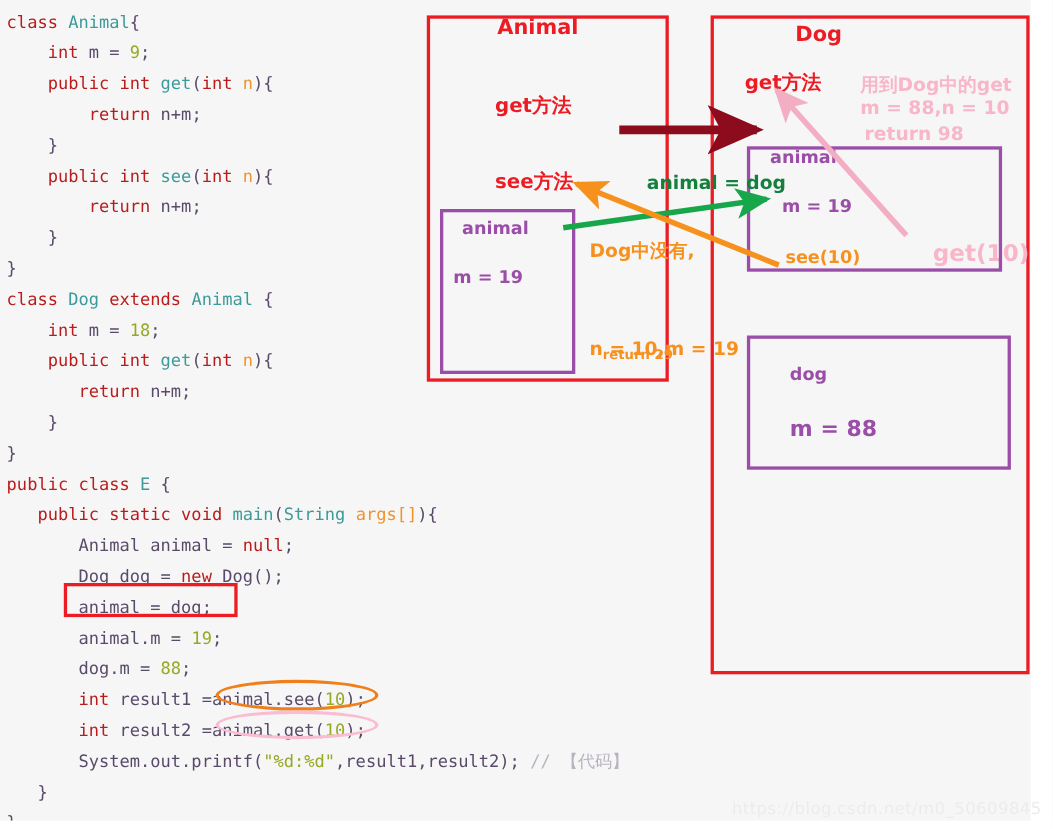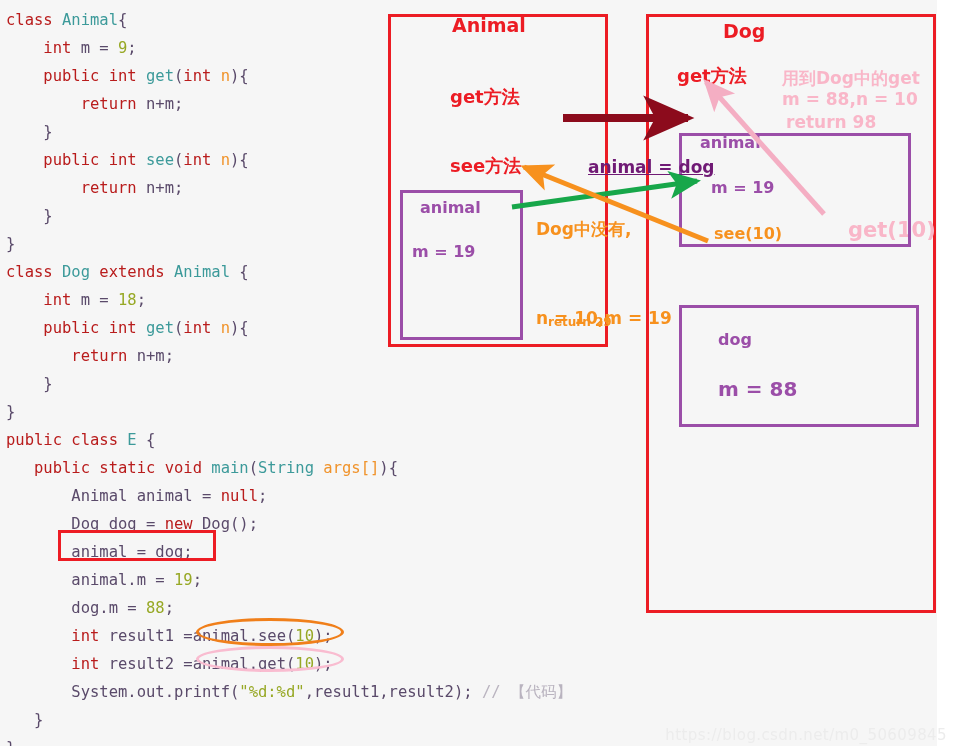--- a/index.html
+++ b/index.html
@@ -48,21 +48,21 @@
   .lbl {
     position: absolute;
     font-family: "DejaVu Sans", sans-serif;
     font-weight: bold;
     white-space: nowrap;
     line-height: 1.25;
   }
   .red-lbl    { color: #ec1c24; }
   .purple-lbl { color: #9b4ea8; }
   .orange-lbl { color: #f7911e; }
-  .green-lbl  { color: #701a75; text-decoration: underline; }
+  .green-lbl  { color: #15803d; }
   .pink-lbl   { color: #f9b6c8; }
 
   .arrow { position: absolute; overflow: visible; }
 
   
   .code-redbox {
     position: absolute;
     box-sizing: border-box;
     border: 3px solid #ed1c24;
   }

